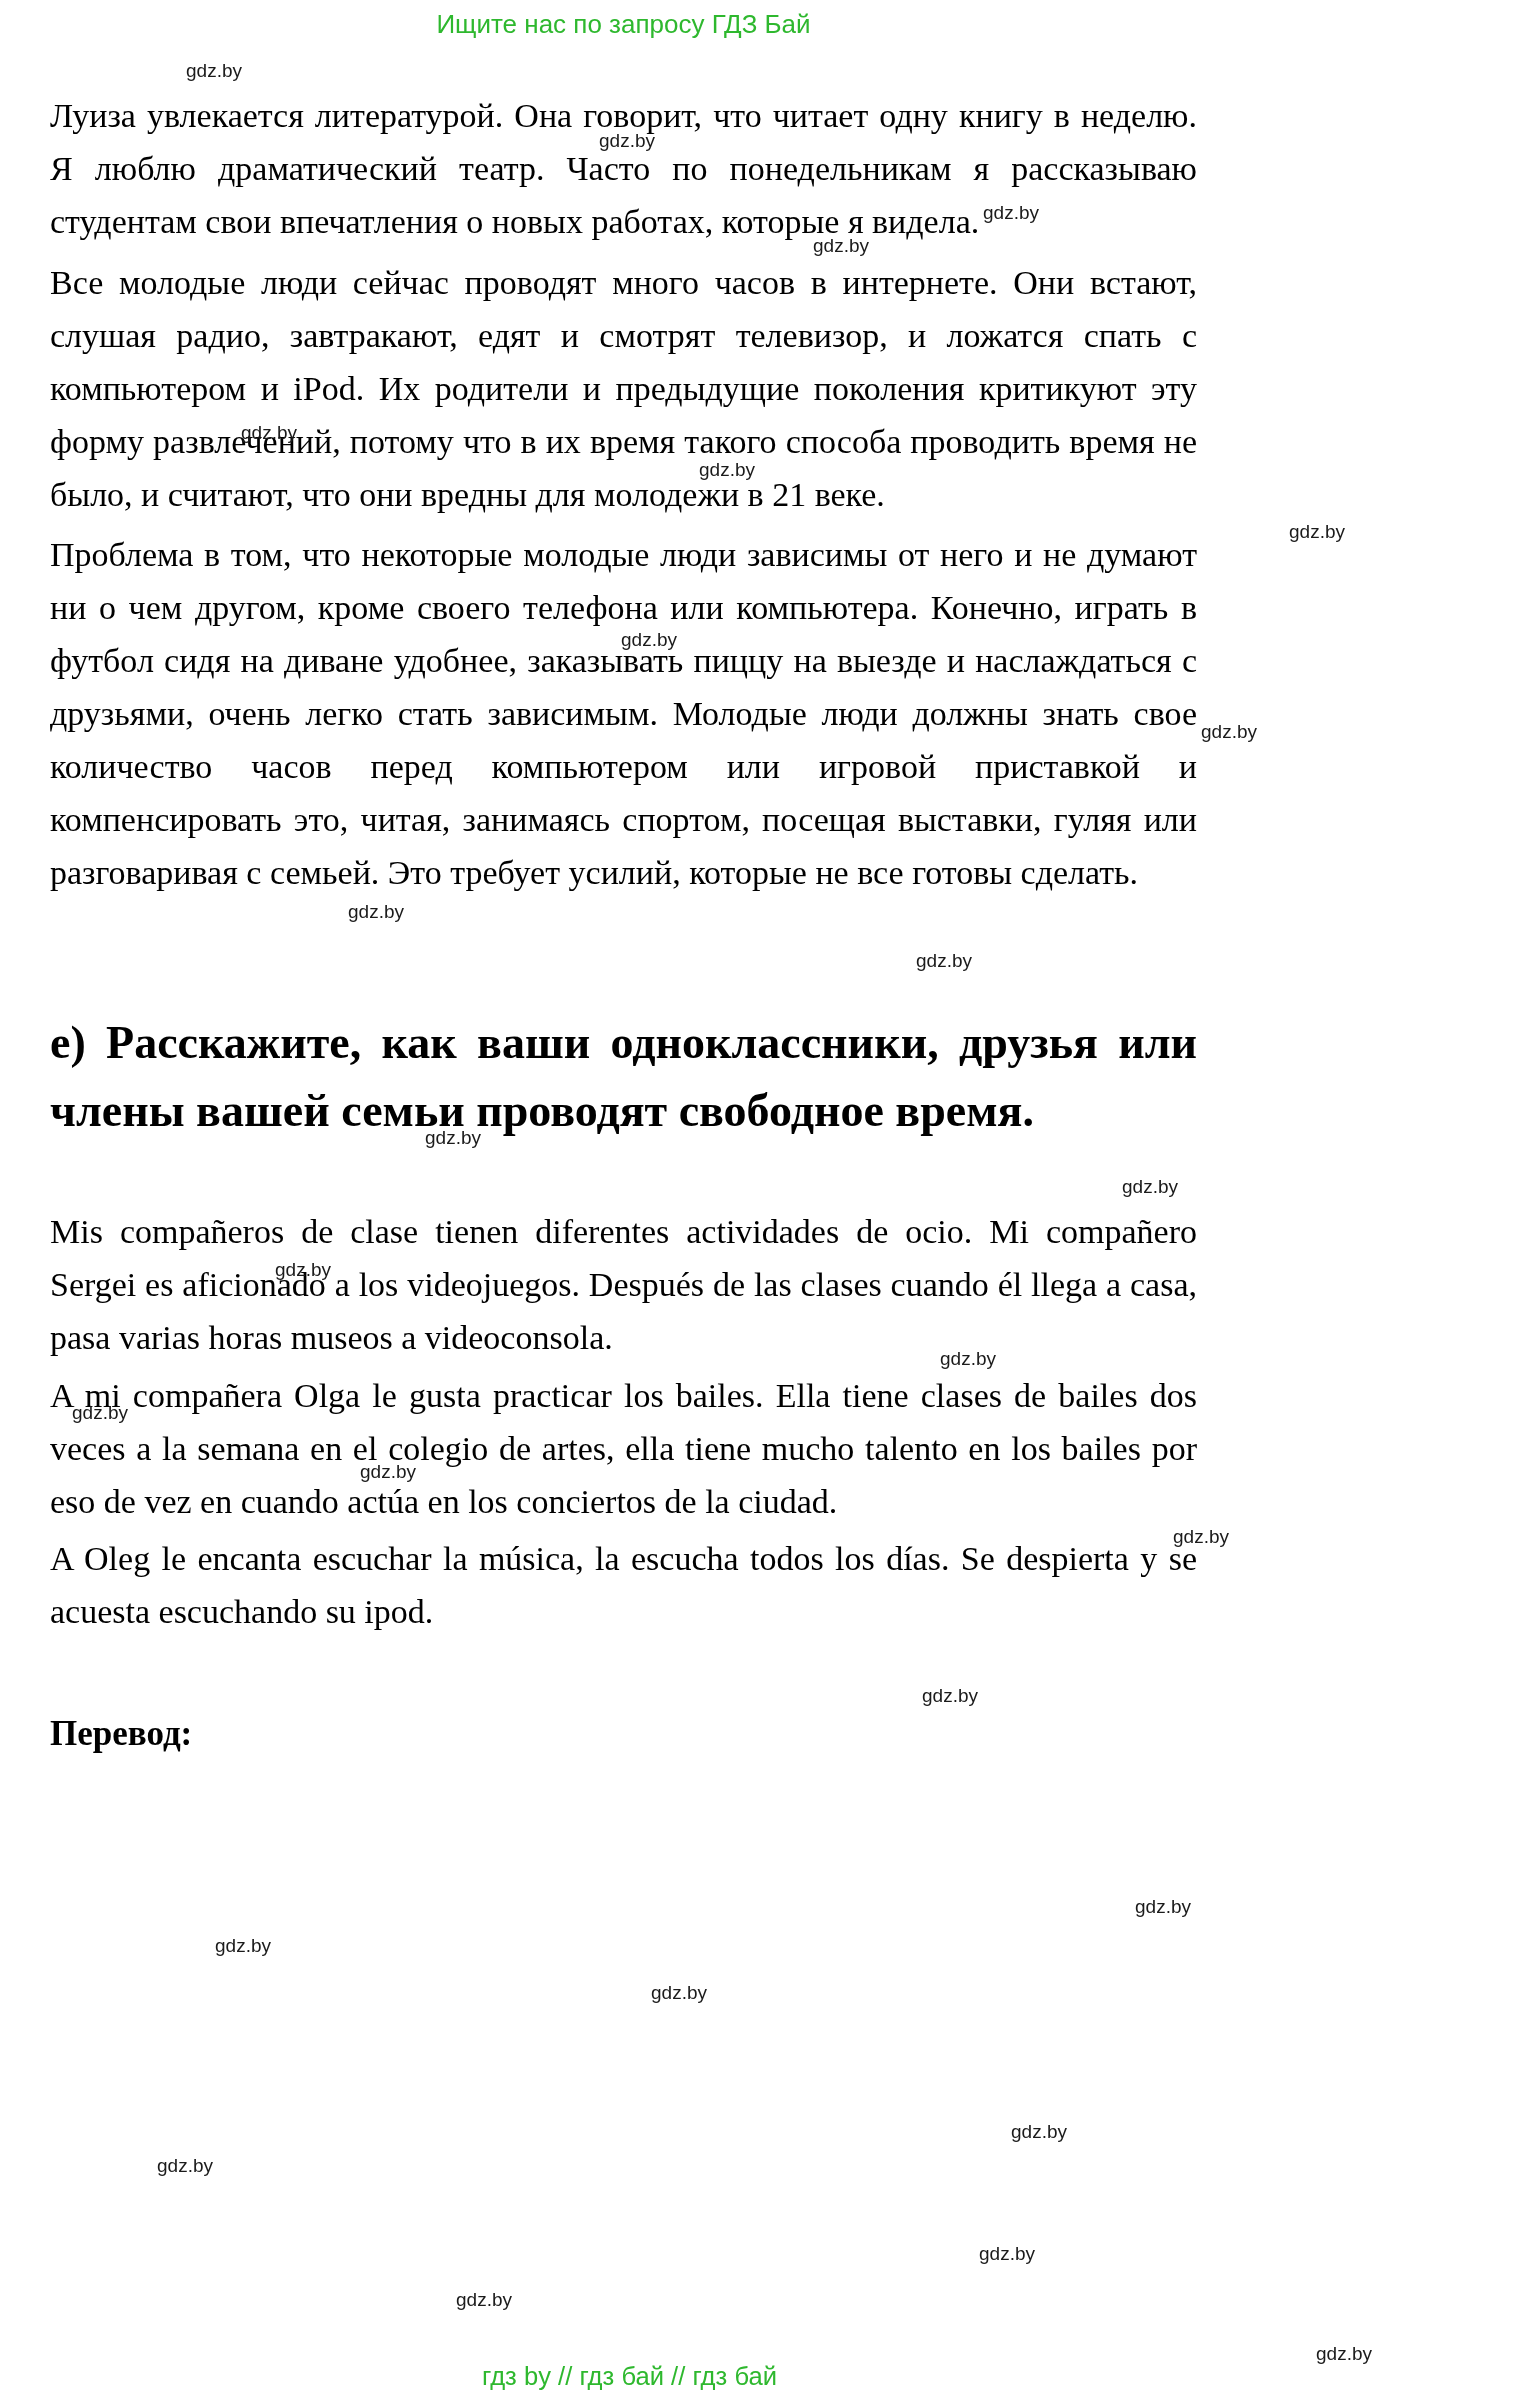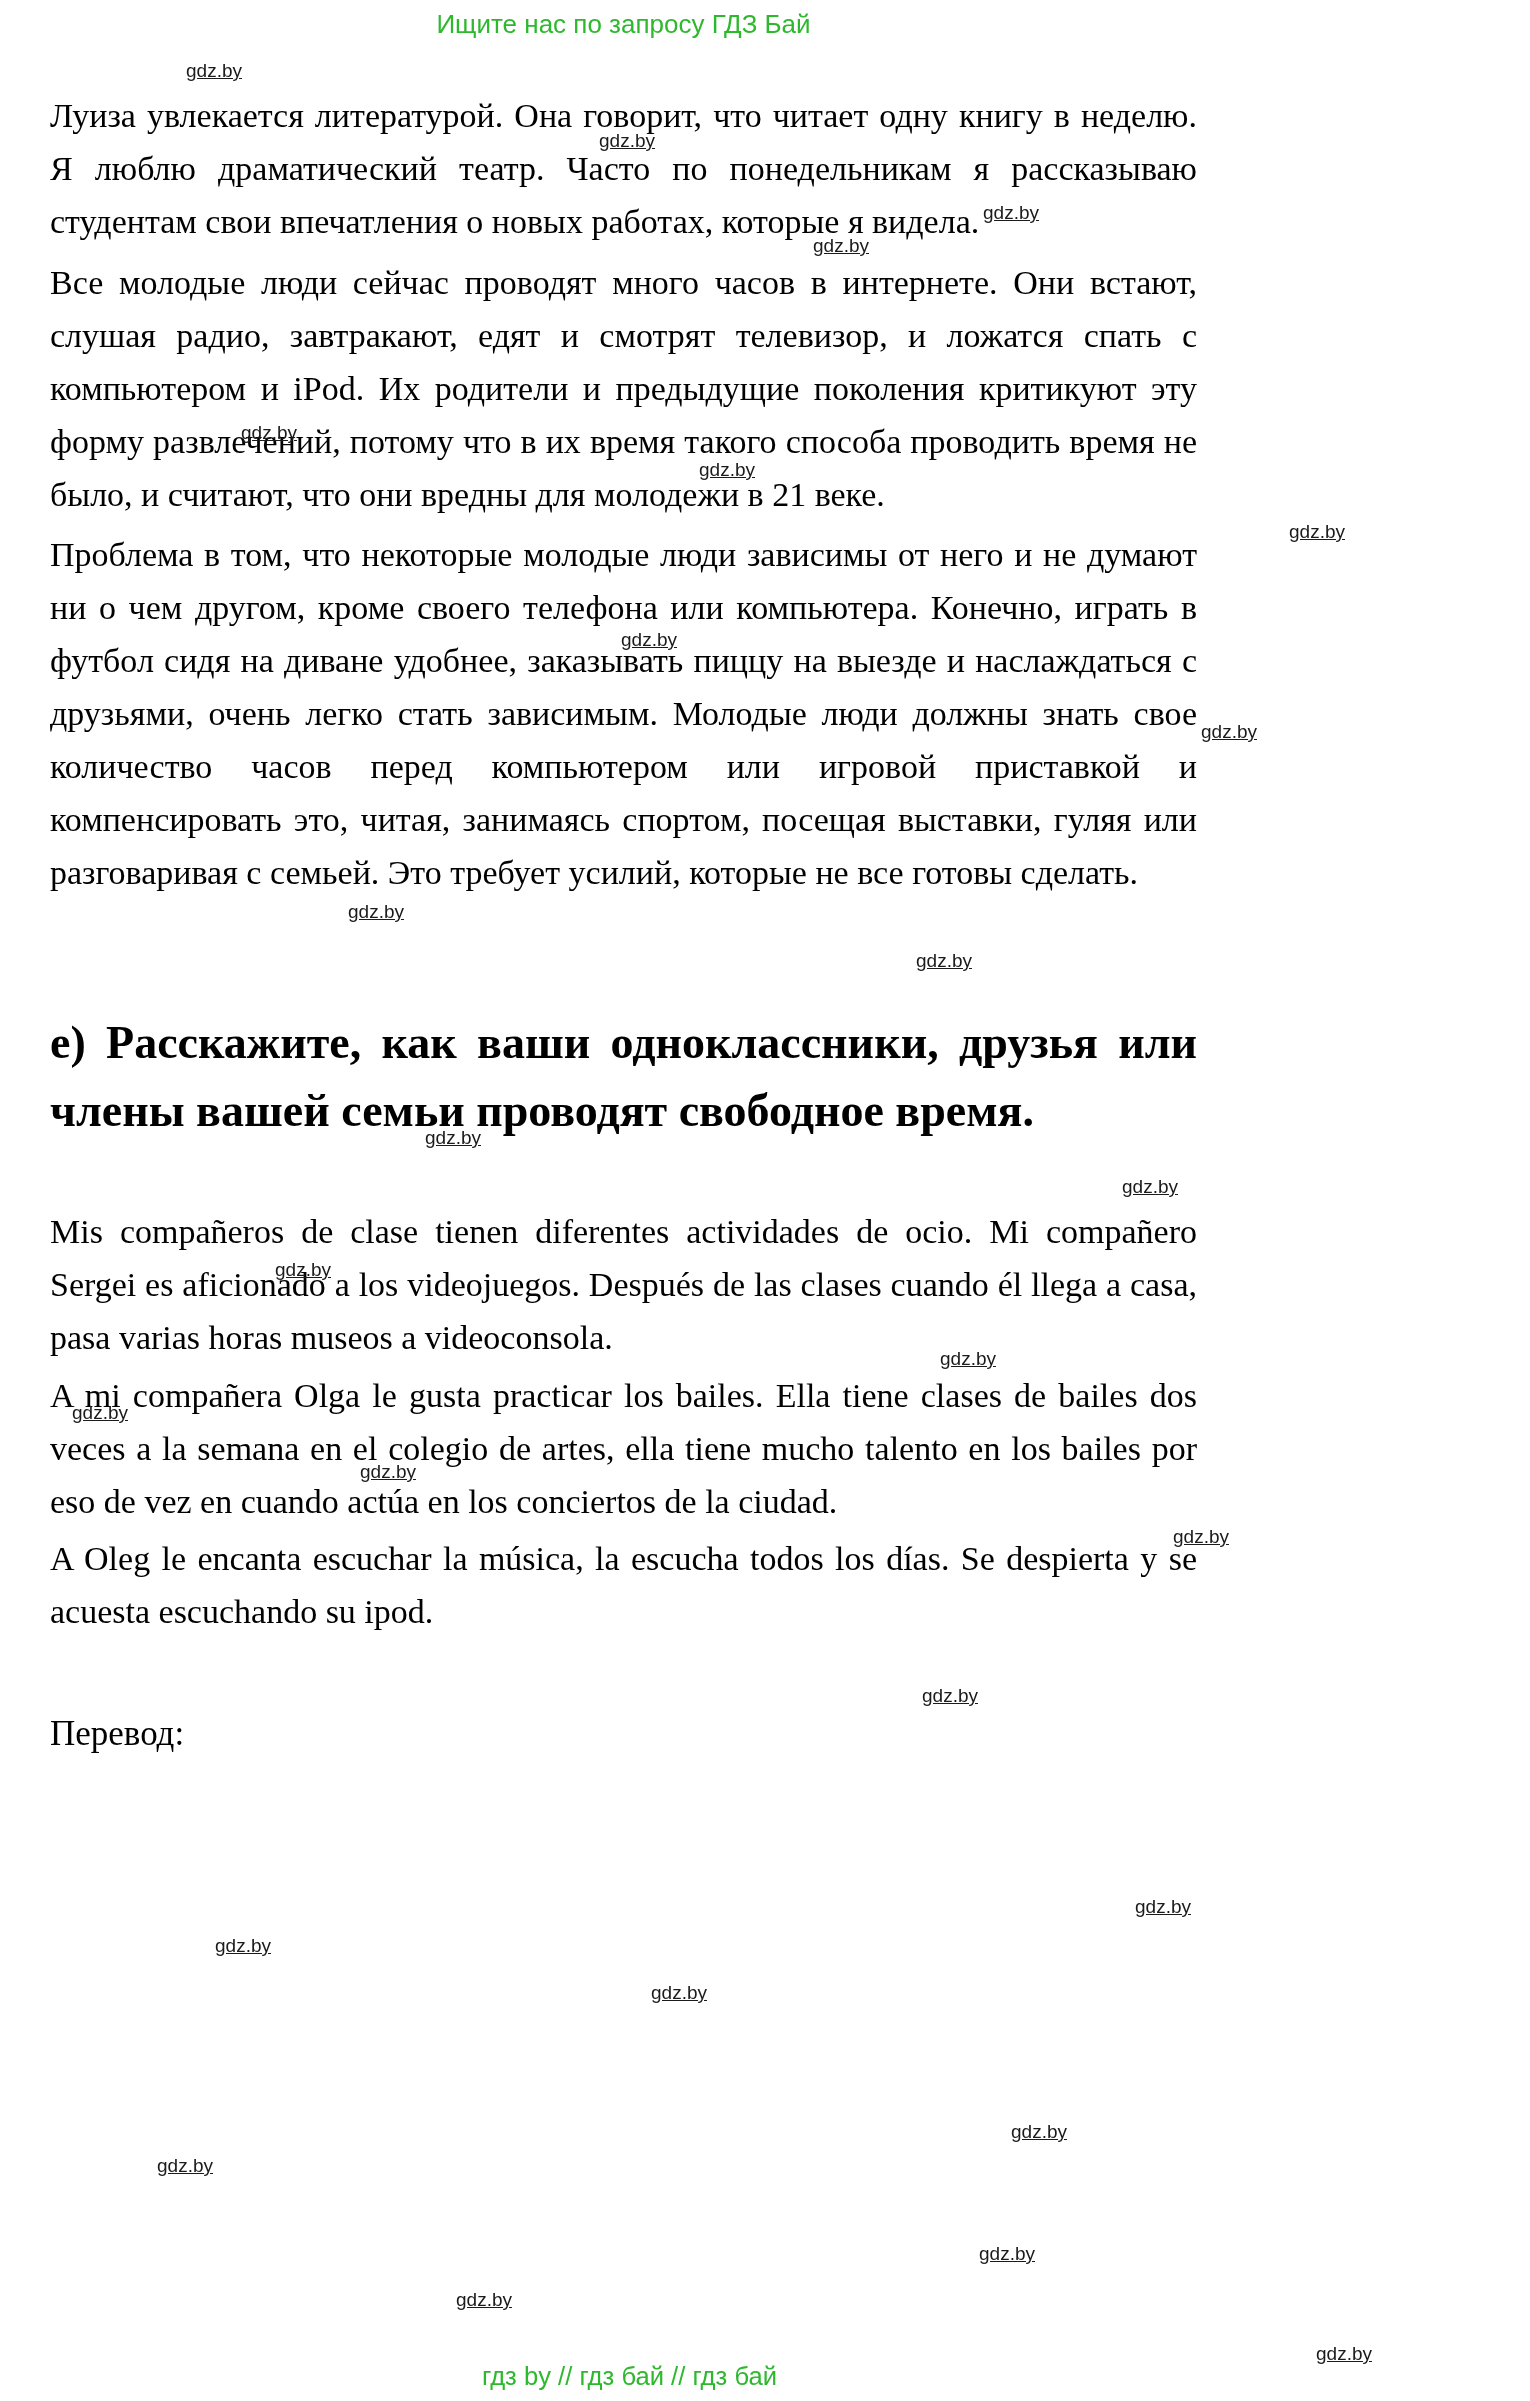--- a/index.html
+++ b/index.html
@@ -45,42 +45,41 @@
     font-weight: bold;
     text-align: justify;
     font-family: Liberation Serif, serif;
   }
 
   .label {
     margin-top: 63px;
     font-size: 35px;
     line-height: 53px;
   }
-  .label.translation { margin-top: 69px; }
+  .label.translation { margin-top: 69px; font-weight: bold; }
 
   .spanish-block { margin-top: 60px; }
 
   .footer-note {
     position: absolute;
     bottom: 10.5px; left: 0; width: 100%;
     text-align: center;
     font-family: "Liberation Sans", sans-serif;
     font-size: 25.6px;
     color: var(--green, #2eb82e);
     padding-left: 12px;
   }
 
   .watermarks { position: absolute; inset: 0; pointer-events: none; }
   .wm {
     position: absolute;
     font-family: "Liberation Sans", sans-serif;
     font-size: 19px;
     color: #1b1b1b;
     white-space: nowrap;
-    text-decoration: underline;
   }
 </style>
 </head>
 <body style="color: rgb(0, 0, 0); background: rgb(255, 255, 255);">
 
 <div class="page">
 
   <div class="header-note">Ищите нас по запросу ГДЗ Бай</div>
 
   <div class="content">

